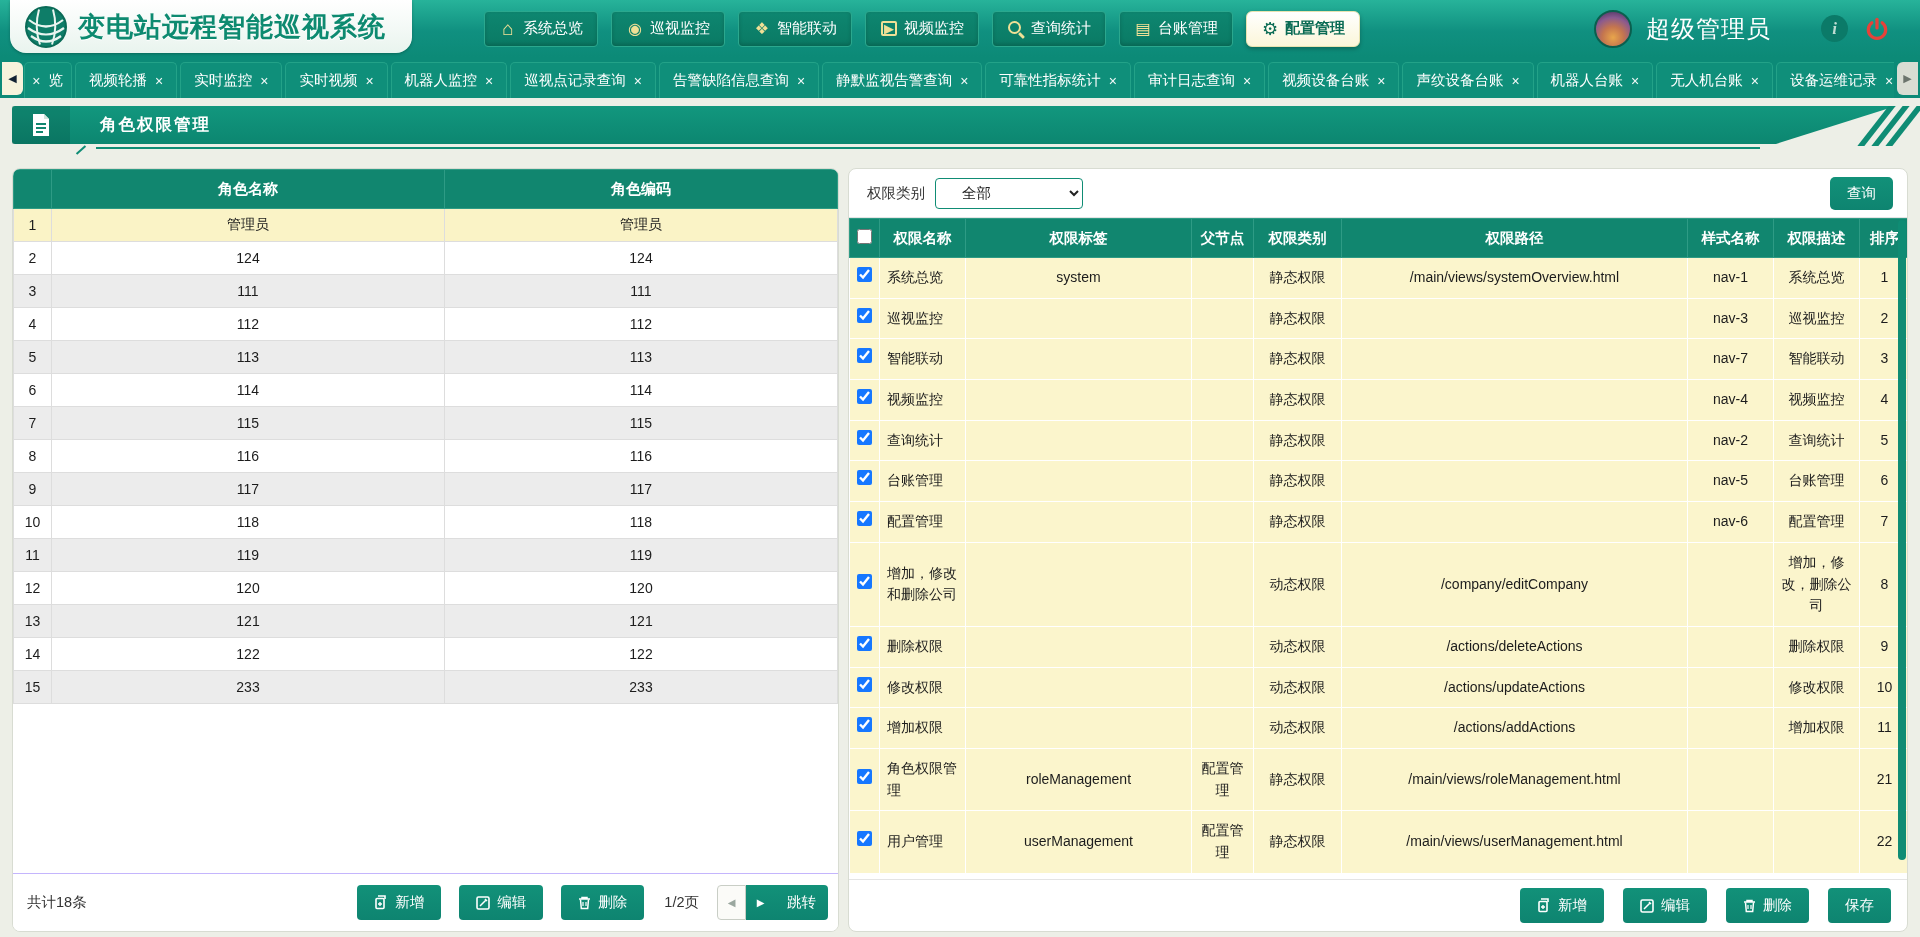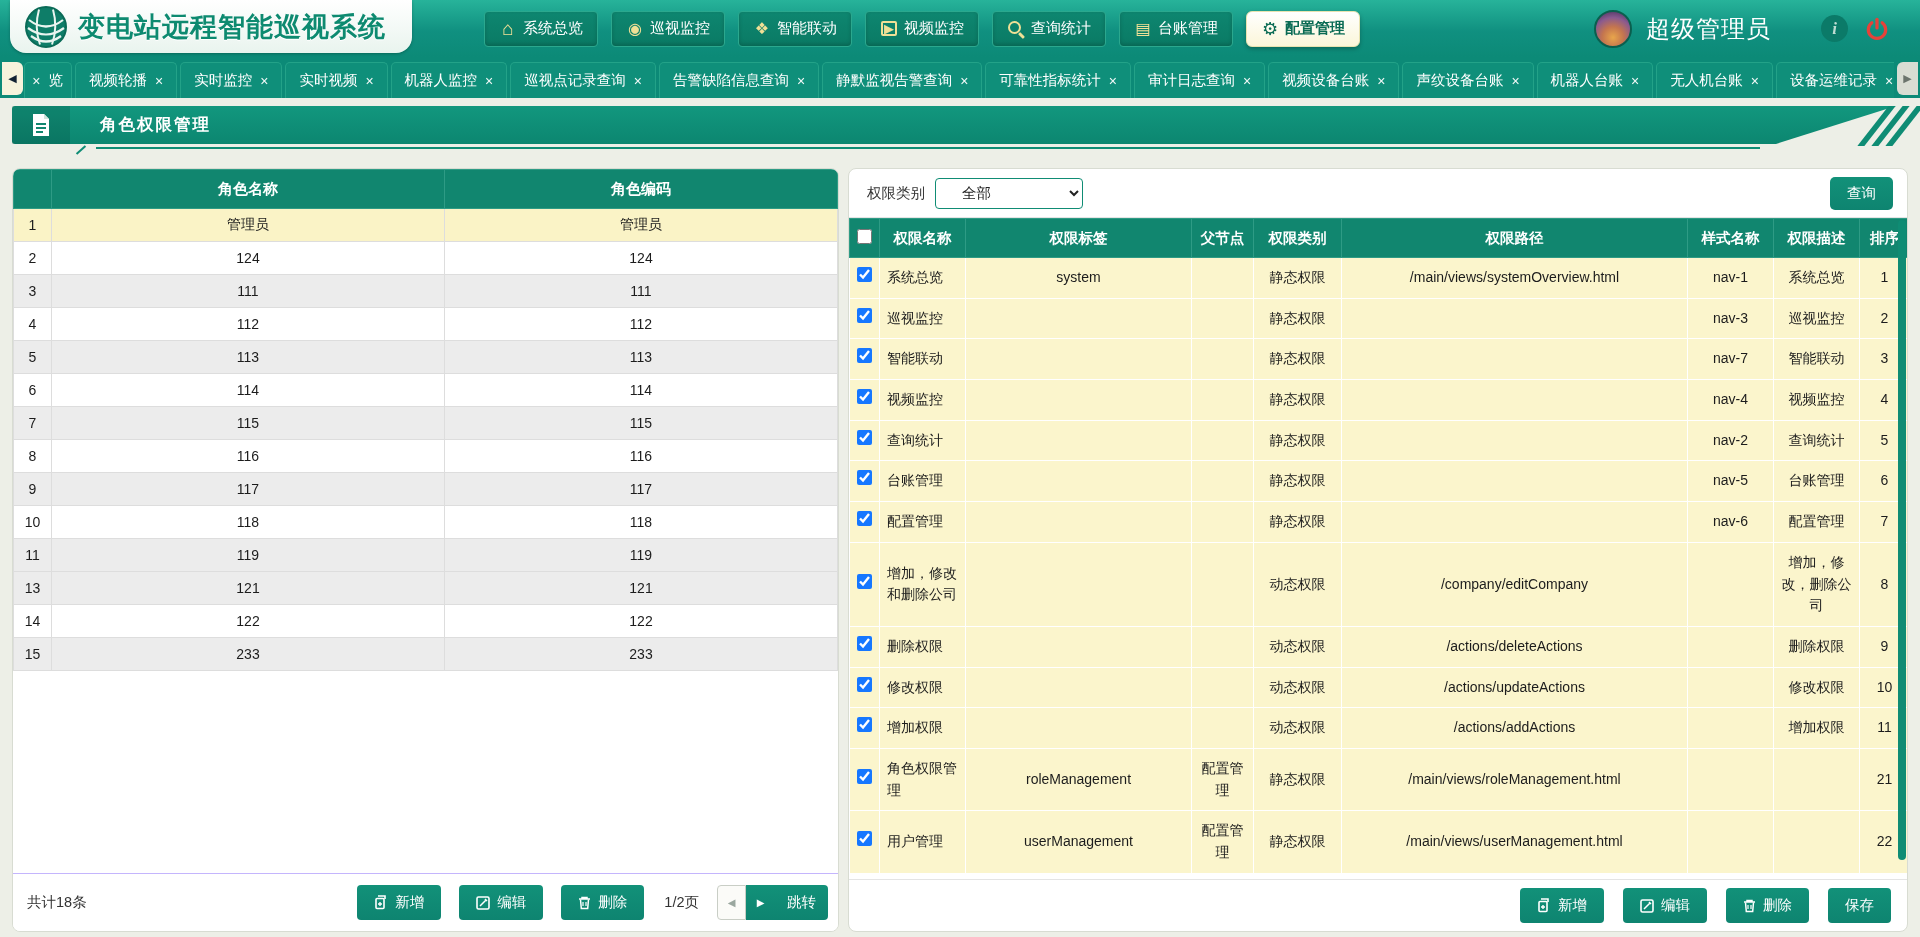--- a/index.html
+++ b/index.html
@@ -348,20 +348,25 @@
   </tr>
             <tr>
     <td>10</td>
     <td>118</td>
     <td>118</td>
   </tr>
             <tr class="alt">
     <td>11</td>
     <td>119</td>
     <td>119</td>
+  </tr>
+            <tr>
+    <td>12</td>
+    <td>120</td>
+    <td>120</td>
   </tr>
             <tr class="alt">
     <td>13</td>
     <td>121</td>
     <td>121</td>
   </tr>
             <tr>
     <td>14</td>
     <td>122</td>
     <td>122</td>

